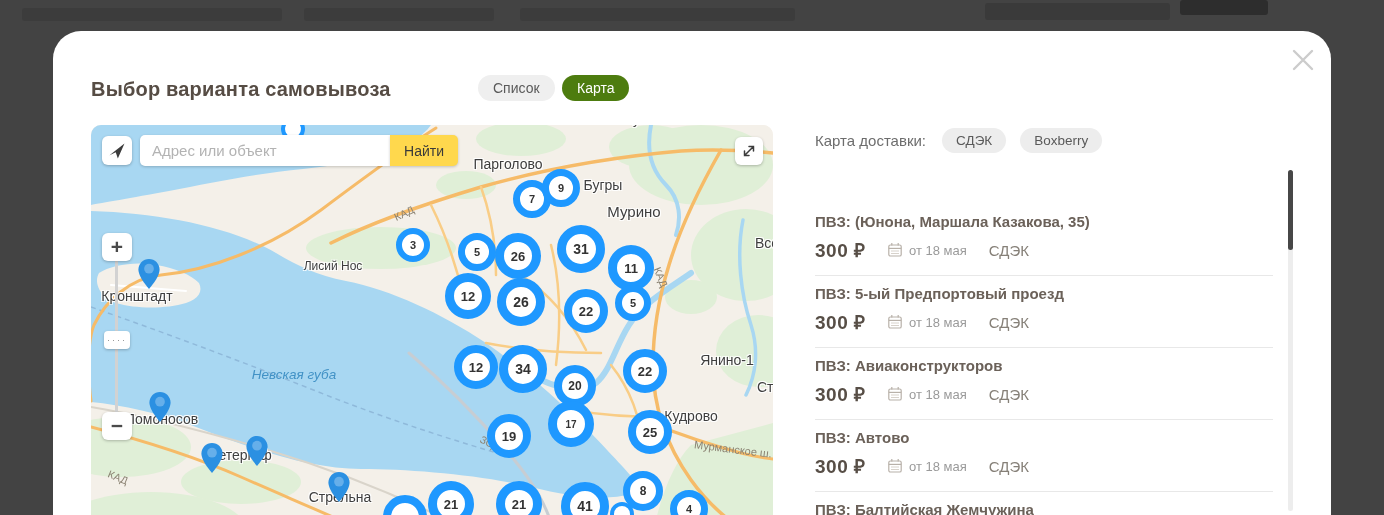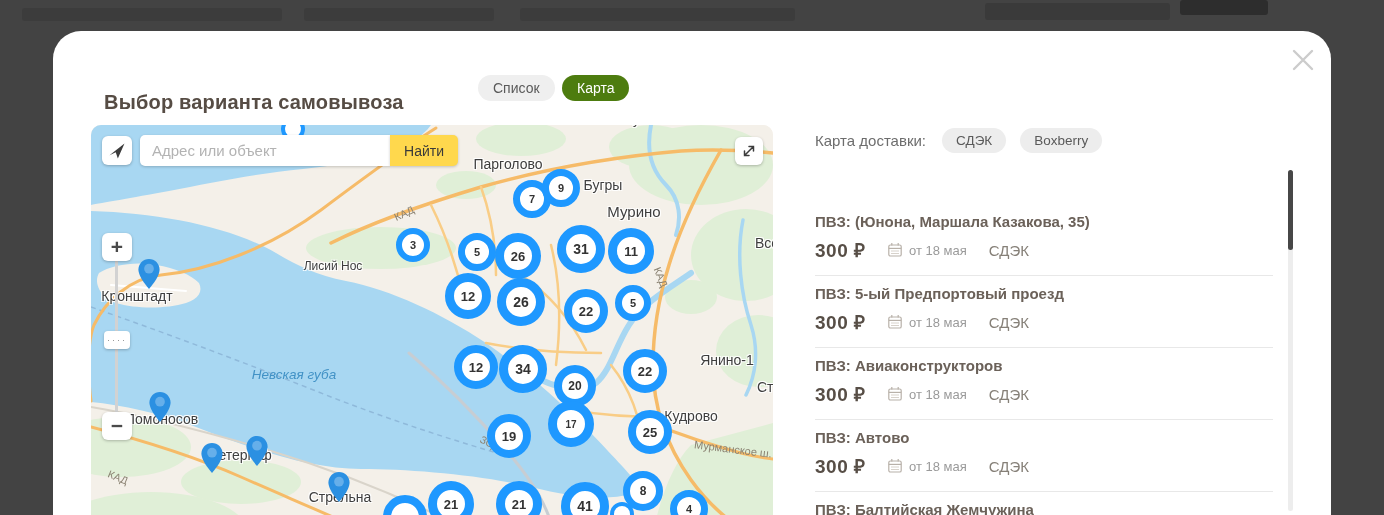--- a/index.html
+++ b/index.html
@@ -7,21 +7,21 @@
   .stage{position:relative;width:1384px;height:515px;}
 
   
   .backdrop{position:absolute;inset:0;}
   .bk{position:absolute;border-radius:3px;}
 
   
   .modal{position:absolute;left:53px;top:31px;width:1278px;height:620px;
     background:#ffffff;border-radius:28px;}
   .close-btn{position:absolute;left:1236px;top:15px;width:28px;height:28px;cursor:pointer;}
-  .modal-title{position:absolute;left:38px;top:45px;margin:13px;font-size:20px;line-height:26px;
+  .modal-title{position:absolute;left:38px;top:45px;margin:0;font-size:20px;line-height:26px;
     font-weight:bold;color:#564c44;letter-spacing:.2px;}
   .tab{position:absolute;top:44px;height:26px;border-radius:14px;display:flex;align-items:center;
     justify-content:center;font-size:14px;padding:0 15px;cursor:pointer;box-sizing:border-box;}
   .tab-list{left:425px;background:#efefef;color:#5a5a5a;}
   .tab-map{left:509px;background:#4d7c0f;color:#ffffff;}
 
   
   .map{position:absolute;left:38px;top:94px;width:682px;height:460px;border-radius:10px;
     overflow:hidden;background:#f4f0e9;}
   .map svg.map-bg{position:absolute;left:0;top:0;}
@@ -203,21 +203,21 @@
               <circle cx="12" cy="11" r="5.5" fill="rgba(255,255,255,0.28)"></circle>
             </svg></div>
         </div>
       <div id="map-clusters">
           <div class="cluster" style="left: 422px; top: 55px; width: 38px; height: 38px; border-width: 7px; font-size: 11px;">7</div>
           <div class="cluster" style="left: 451px; top: 44px; width: 38px; height: 38px; border-width: 7px; font-size: 11px;">9</div>
           <div class="cluster" style="left: 305px; top: 103px; width: 34px; height: 34px; border-width: 6px; font-size: 11px;">3</div>
           <div class="cluster" style="left: 367px; top: 108px; width: 38px; height: 38px; border-width: 7px; font-size: 11px;">5</div>
           <div class="cluster" style="left: 404px; top: 108px; width: 46px; height: 46px; border-width: 9px; font-size: 13px;">26</div>
           <div class="cluster" style="left: 466px; top: 100px; width: 48px; height: 48px; border-width: 9px; font-size: 14px;">31</div>
-          <div class="cluster" style="left: 517px; top: 103px; width: 46px; height: 46px; border-width: 9px; font-size: 13px;">11</div>
+          <div class="cluster" style="left: 517px; top: 120px; width: 46px; height: 46px; border-width: 9px; font-size: 13px;">11</div>
           <div class="cluster" style="left: 354px; top: 148px; width: 46px; height: 46px; border-width: 9px; font-size: 13px;">12</div>
           <div class="cluster" style="left: 406px; top: 153px; width: 48px; height: 48px; border-width: 9px; font-size: 14px;">26</div>
           <div class="cluster" style="left: 473px; top: 164px; width: 44px; height: 44px; border-width: 8px; font-size: 13px;">22</div>
           <div class="cluster" style="left: 524px; top: 160px; width: 36px; height: 36px; border-width: 7px; font-size: 11px;">5</div>
           <div class="cluster" style="left: 363px; top: 220px; width: 44px; height: 44px; border-width: 8px; font-size: 13px;">12</div>
           <div class="cluster" style="left: 408px; top: 220px; width: 48px; height: 48px; border-width: 9px; font-size: 14px;">34</div>
           <div class="cluster" style="left: 463px; top: 240px; width: 42px; height: 42px; border-width: 8px; font-size: 12px;">20</div>
           <div class="cluster" style="left: 532px; top: 224px; width: 44px; height: 44px; border-width: 8px; font-size: 13px;">22</div>
           <div class="cluster" style="left: 396px; top: 289px; width: 44px; height: 44px; border-width: 8px; font-size: 13px;">19</div>
           <div class="cluster" style="left: 457px; top: 276px; width: 46px; height: 46px; border-width: 9px; font-size: 10px;">17</div>

